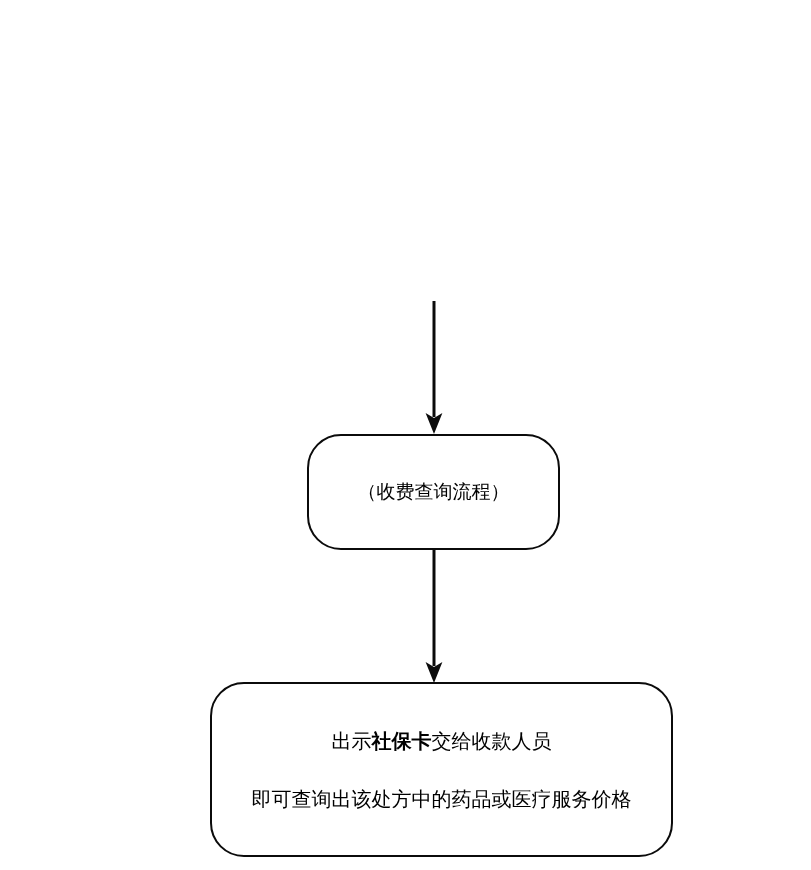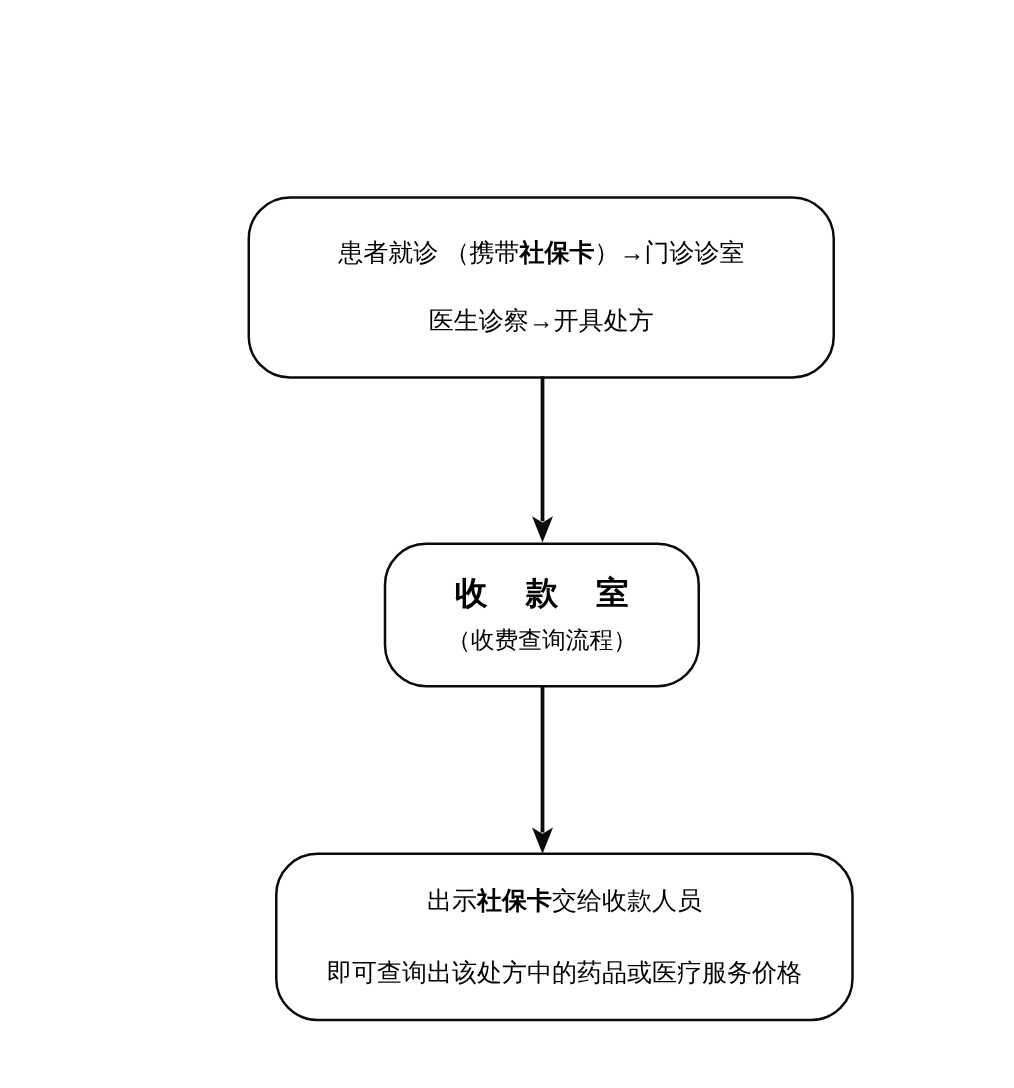--- a/index.html
+++ b/index.html
@@ -88,24 +88,24 @@
     line-height: 34px;
     margin-bottom: 8px;
   }
   #box-cashier .cashier-sub {
     font-size: 19px;
     line-height: 26px;
   }
 
   
   #box-result {
-    left: 220px;
+    left: 210px;
     top: 682px;
     width: 463px;
-    height: 135px;
+    height: 175px;
   }
   #box-result .box-line:first-child { margin-bottom: 30px; }
 
   
   .flow-arrow {
     position: absolute;
     left: 425px;
     width: 18px;
   }
   #arrow-intake-to-cashier {
@@ -117,34 +117,29 @@
     height: 136px;
   }
   .flow-arrow svg { display: block; width: 18px; height: 100%; }
 </style>
 </head>
 <body>
 
 <div id="flow-canvas">
 
 
-  <div class="flow-box" id="box-intake">
-    <div class="box-line"><span>患者就诊 （携带</span><b>社保卡</b><span>）→门诊诊室</span></div>
-    <div class="box-line"><span>医生诊察→开具处方</span></div>
-  </div>
 
   <div class="flow-arrow" id="arrow-intake-to-cashier">
     <svg viewBox="0 0 18 134" preserveAspectRatio="none" aria-hidden="true">
       <line x1="9" y1="0" x2="9" y2="116" stroke="#0b0b0b" stroke-width="3"></line>
       <polygon points="9,133 0.6,112 9,117 17.4,112" fill="#0b0b0b"></polygon>
     </svg>
   </div>
 
   <div class="flow-box" id="box-cashier">
-    <div class="box-line cashier-title">收 款 室</div>
     <div class="box-line cashier-sub">（收费查询流程）</div>
   </div>
 
   <div class="flow-arrow" id="arrow-cashier-to-result">
     <svg viewBox="0 0 18 136" preserveAspectRatio="none" aria-hidden="true">
       <line x1="9" y1="0" x2="9" y2="118" stroke="#0b0b0b" stroke-width="3"></line>
       <polygon points="9,135 0.6,114 9,119 17.4,114" fill="#0b0b0b"></polygon>
     </svg>
   </div>
 

